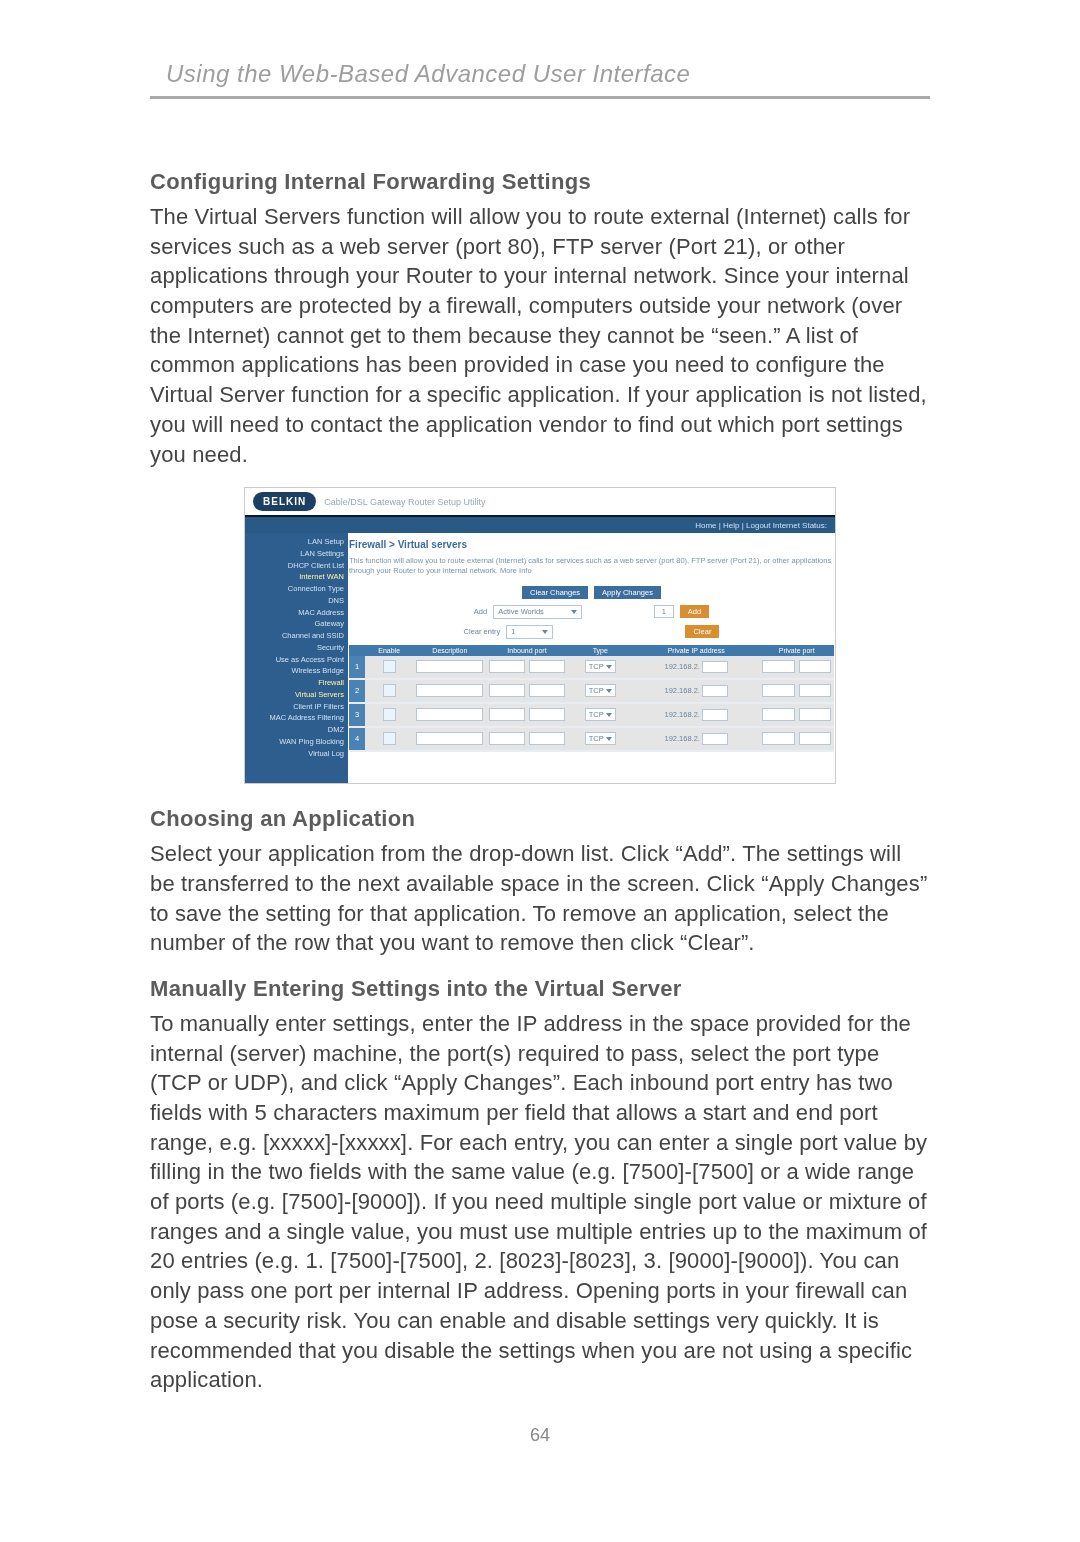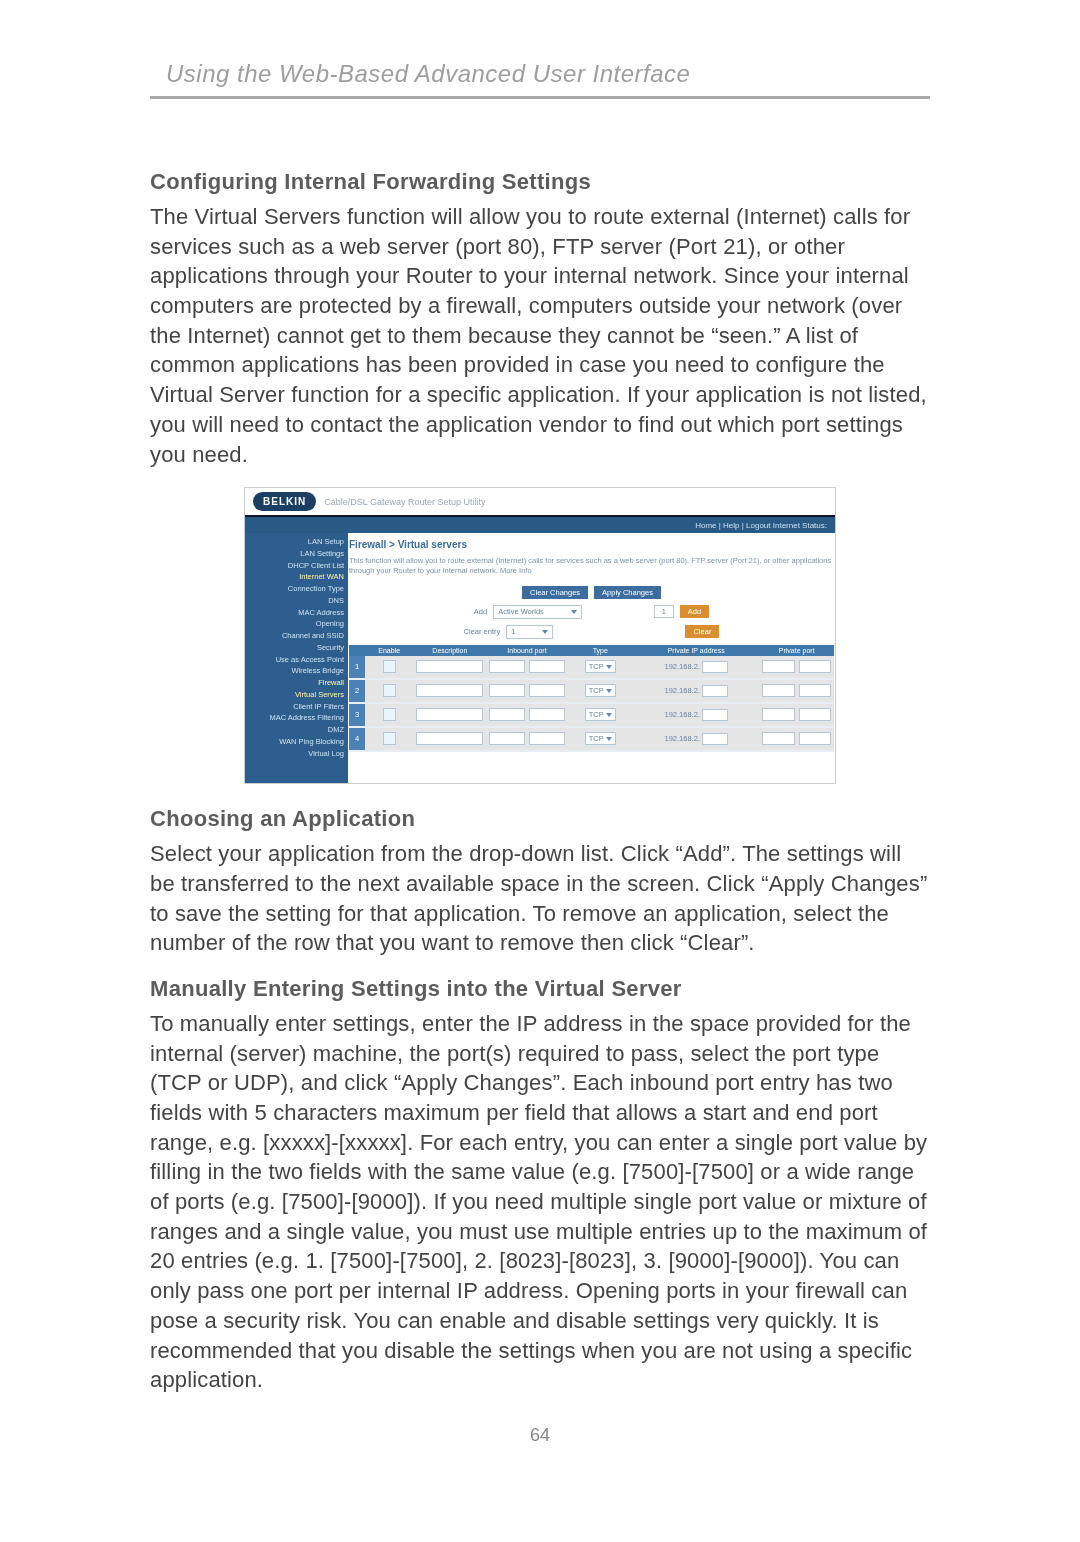--- a/index.html
+++ b/index.html
@@ -256,21 +256,21 @@
     </div>
     <div class="ss-body">
       <div class="ss-sidebar" id="ss-sidebar">
           <div class="ss-side-item">LAN Setup</div>
           <div class="ss-side-item">LAN Settings</div>
           <div class="ss-side-item">DHCP Client List</div>
           <div class="ss-side-item hl">Internet WAN</div>
           <div class="ss-side-item">Connection Type</div>
           <div class="ss-side-item">DNS</div>
           <div class="ss-side-item">MAC Address</div>
-          <div class="ss-side-item">Opening</div>
+          <div class="ss-side-item">Gateway</div>
           <div class="ss-side-item">Channel and SSID</div>
           <div class="ss-side-item">Security</div>
           <div class="ss-side-item">Use as Access Point</div>
           <div class="ss-side-item">Wireless Bridge</div>
           <div class="ss-side-item hl">Firewall</div>
           <div class="ss-side-item hl">Virtual Servers</div>
           <div class="ss-side-item">Client IP Filters</div>
           <div class="ss-side-item">MAC Address Filtering</div>
           <div class="ss-side-item">DMZ</div>
           <div class="ss-side-item">WAN Ping Blocking</div>

